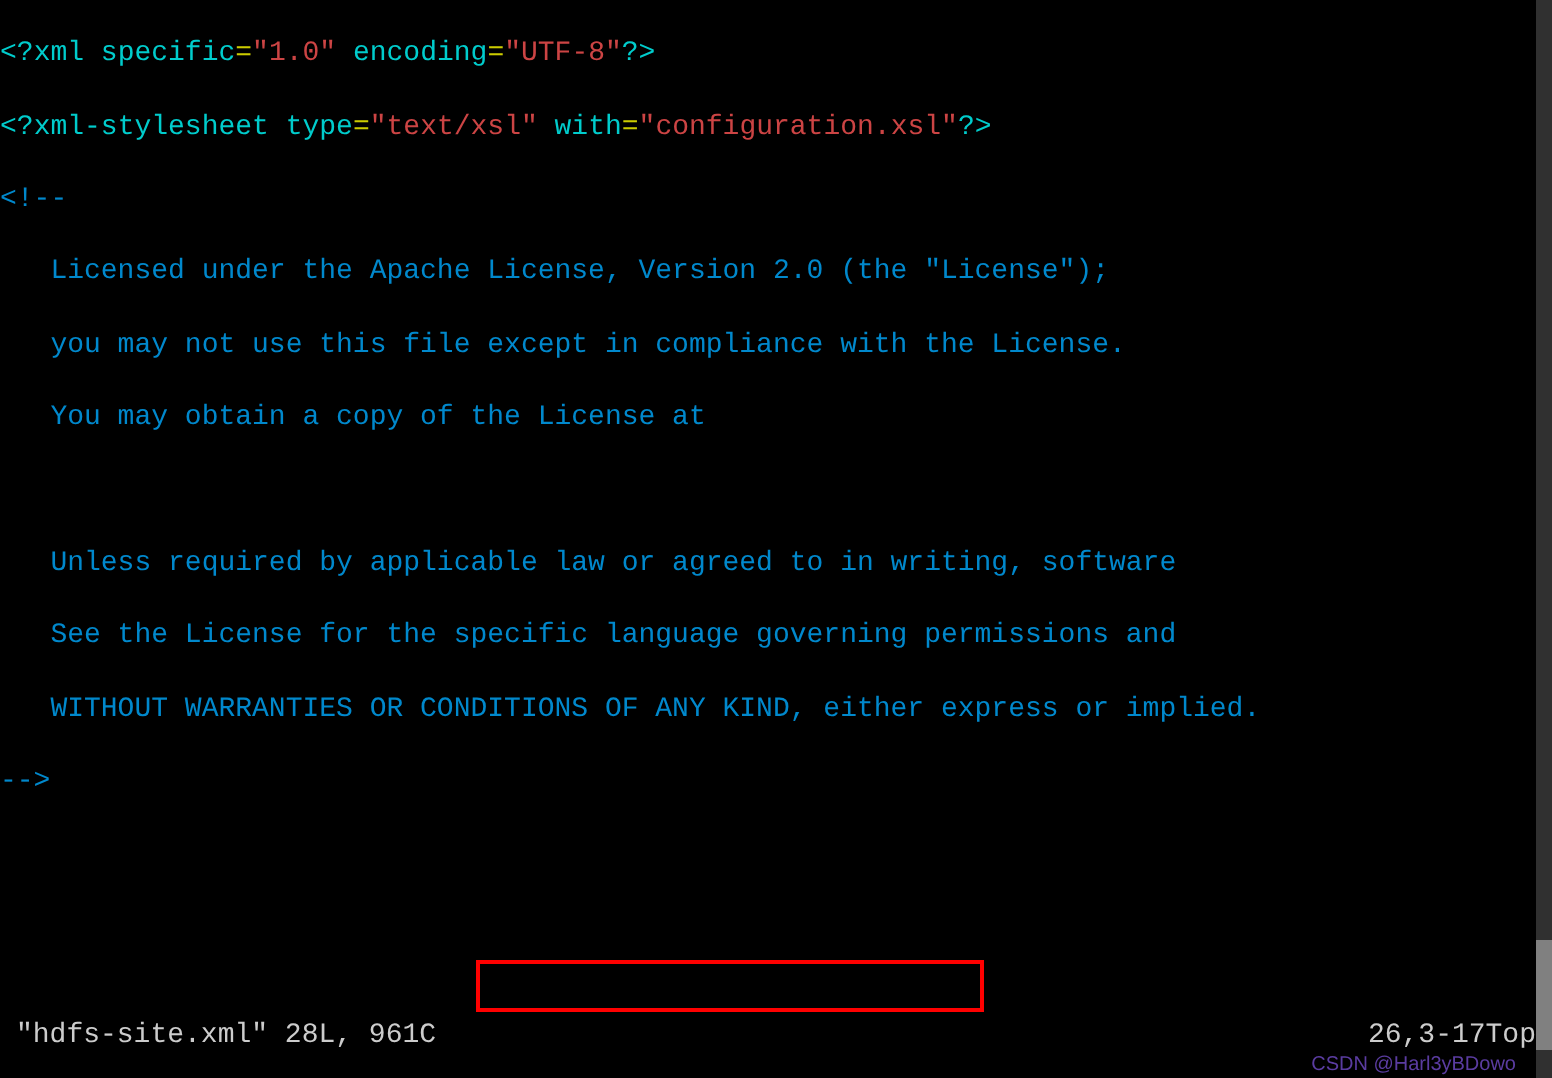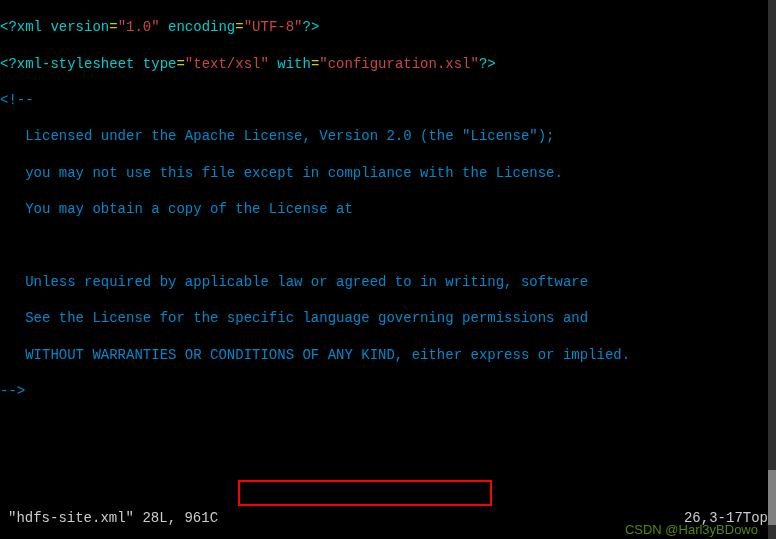--- a/index.html
+++ b/index.html
@@ -38,42 +38,42 @@
     display: flex;
   }
   .status-left { flex: 0 0 auto; }
   .status-mid { flex: 1 1 auto; }
   .status-pos { flex: 0 0 auto; }
   .status-top { flex: 0 0 auto; margin-right: 0; font-family: Liberation Mono, monospace; }
   .watermark {
     position: absolute;
     bottom: 0px;
     right: 18px;
-    color: #84cc16;
-    font-size: 13px;
+    color: #8b5cf6;
+    font-size: 10px;
     opacity: 0.65;
     font-family: sans-serif;
   }
   .scrollbar {
     position: absolute;
     right: 0; top: 0;
     width: 8px; height: 539px;
     background: #303030;
   }
   .thumb {
     position: absolute;
     right: 0; width: 8px;
     background: #808080;
   }
 </style>
 </head>
 <body>
 
 <div class="terminal">
-<span class="line"><span class="cyan">&lt;?</span><span class="cyan">xml version</span><span class="yellow">=</span><span class="red">"1.0"</span><span class="cyan"> encoding</span><span class="yellow">=</span><span class="red">"UTF-8"</span><span class="cyan">?&gt;</span></span>
+<span class="line"><span class="cyan">&lt;?</span><span class="cyan">xml specific</span><span class="yellow">=</span><span class="red">"1.0"</span><span class="cyan"> encoding</span><span class="yellow">=</span><span class="red">"UTF-8"</span><span class="cyan">?&gt;</span></span>
 <span class="line"><span class="cyan">&lt;?</span><span class="cyan">xml-stylesheet type</span><span class="yellow">=</span><span class="red">"text/xsl"</span><span class="cyan"> with</span><span class="yellow">=</span><span class="red">"configuration.xsl"</span><span class="cyan">?&gt;</span></span>
 <span class="line navy">&lt;!--</span>
 <span class="line navy">   Licensed under the Apache License, Version 2.0 (the "License");</span>
 <span class="line navy">   you may not use this file except in compliance with the License.</span>
 <span class="line navy">   You may obtain a copy of the License at</span>
 <span class="line navy"></span>
 <span class="line navy"></span>
 <span class="line navy">   Unless required by applicable law or agreed to in writing, software</span>
 <span class="line navy">   See the License for the specific language governing permissions and</span>
 <span class="line navy">   WITHOUT WARRANTIES OR CONDITIONS OF ANY KIND, either express or implied.</span>

